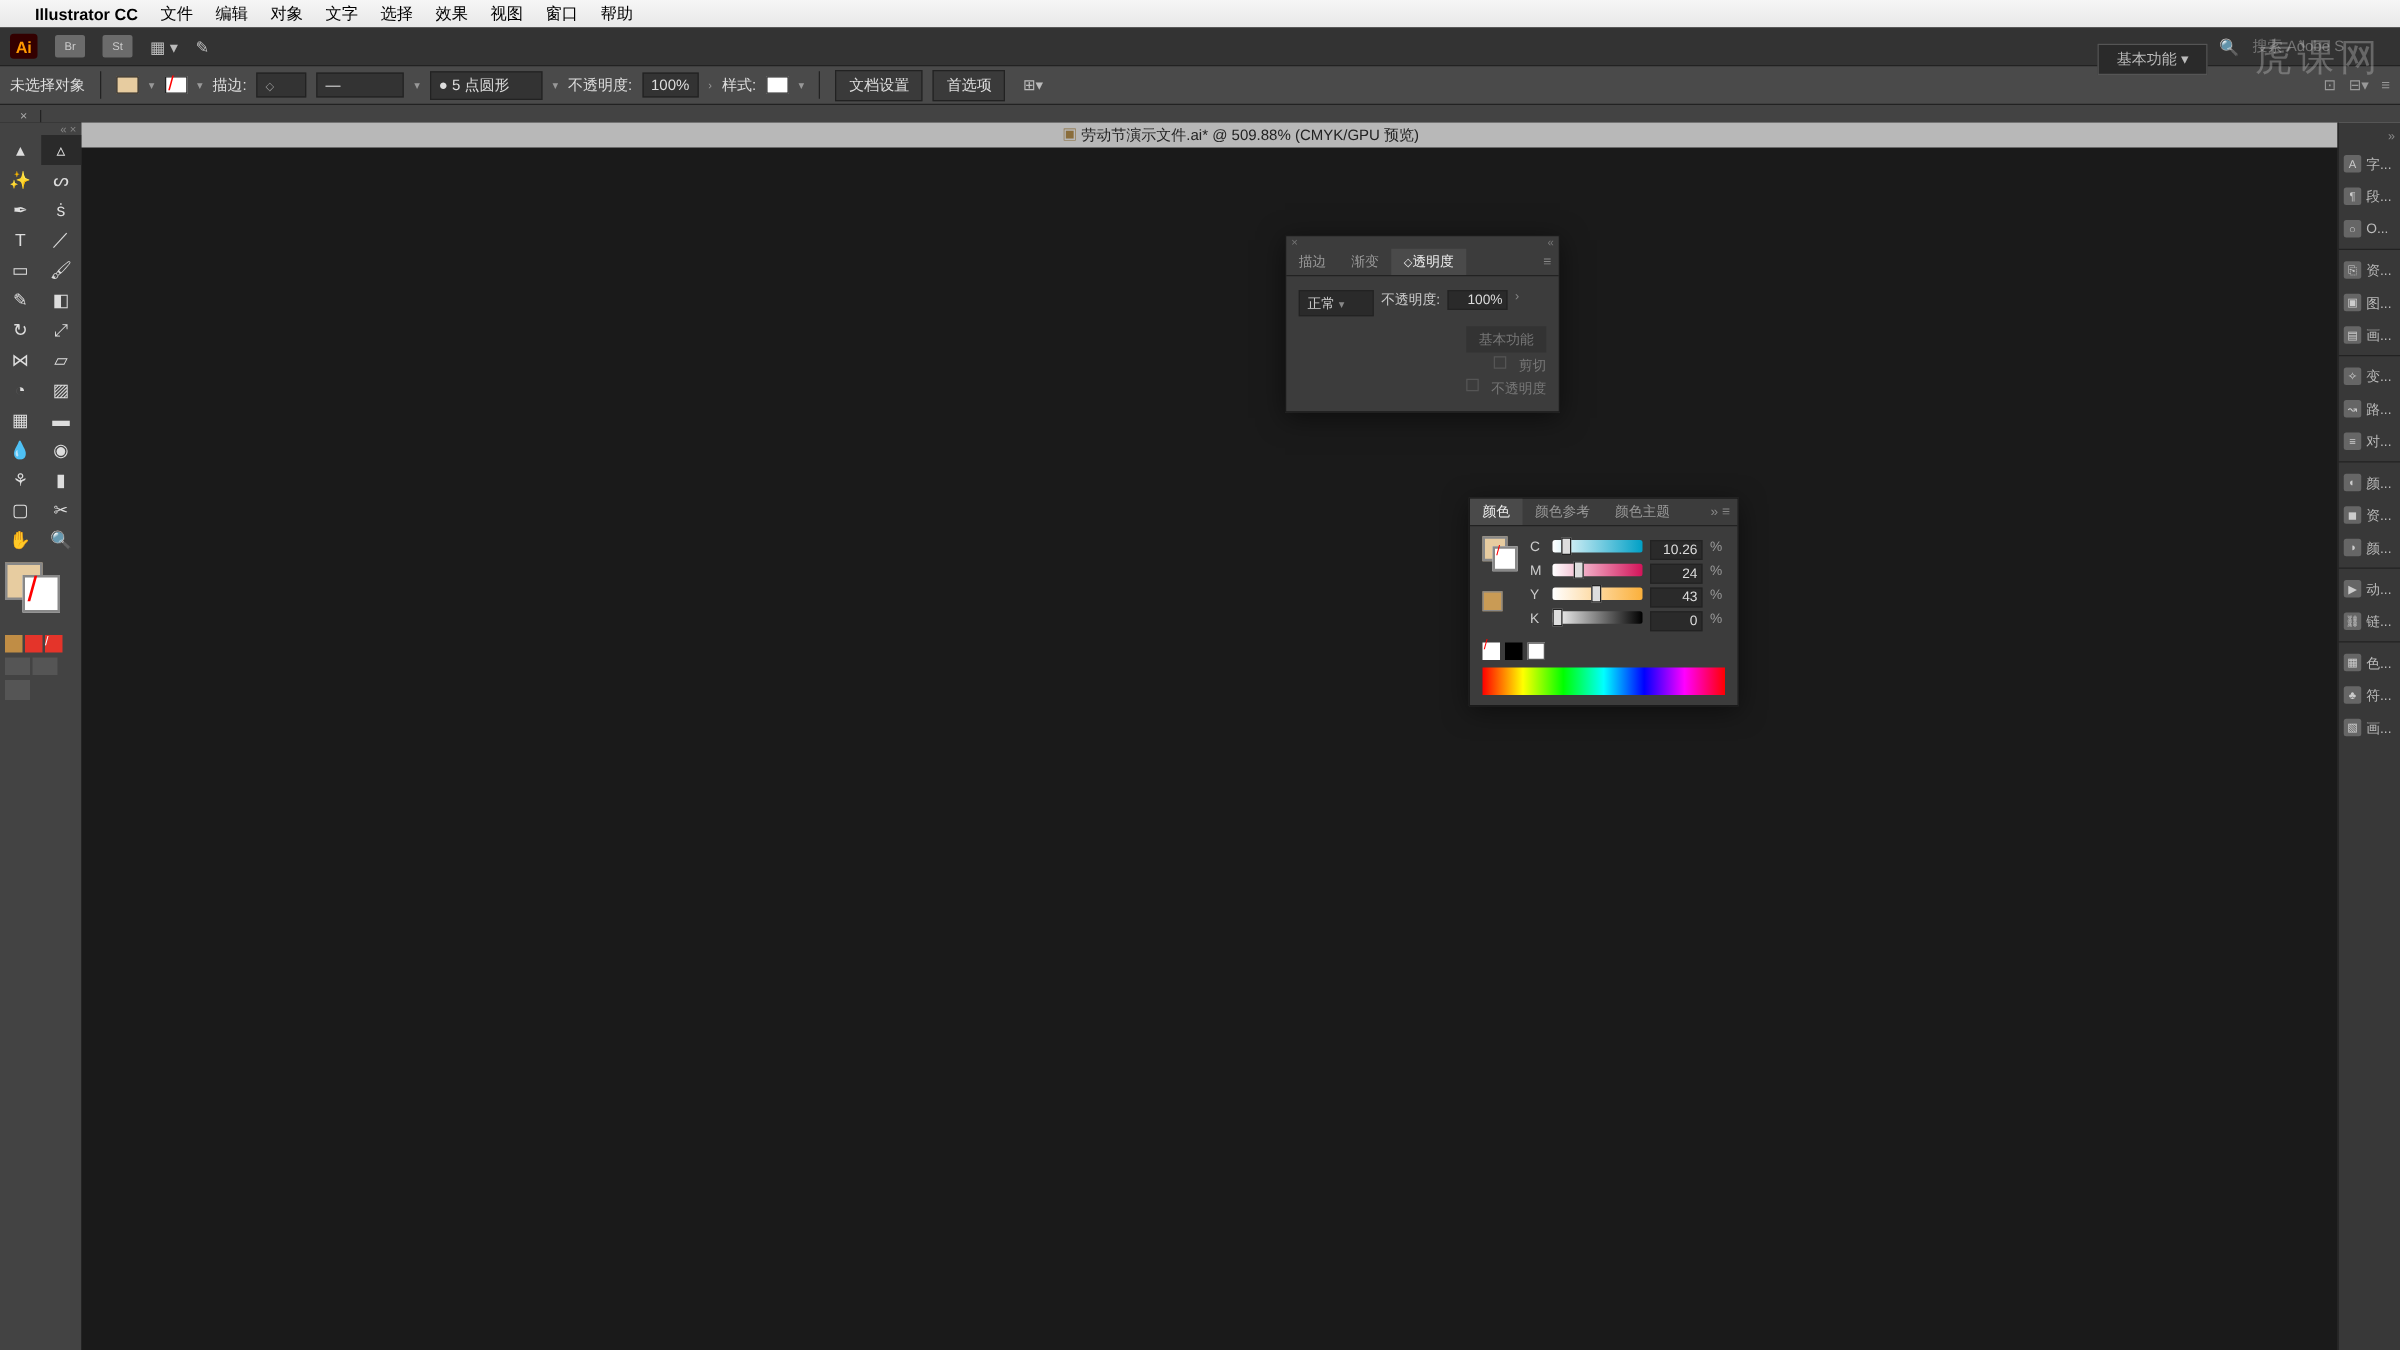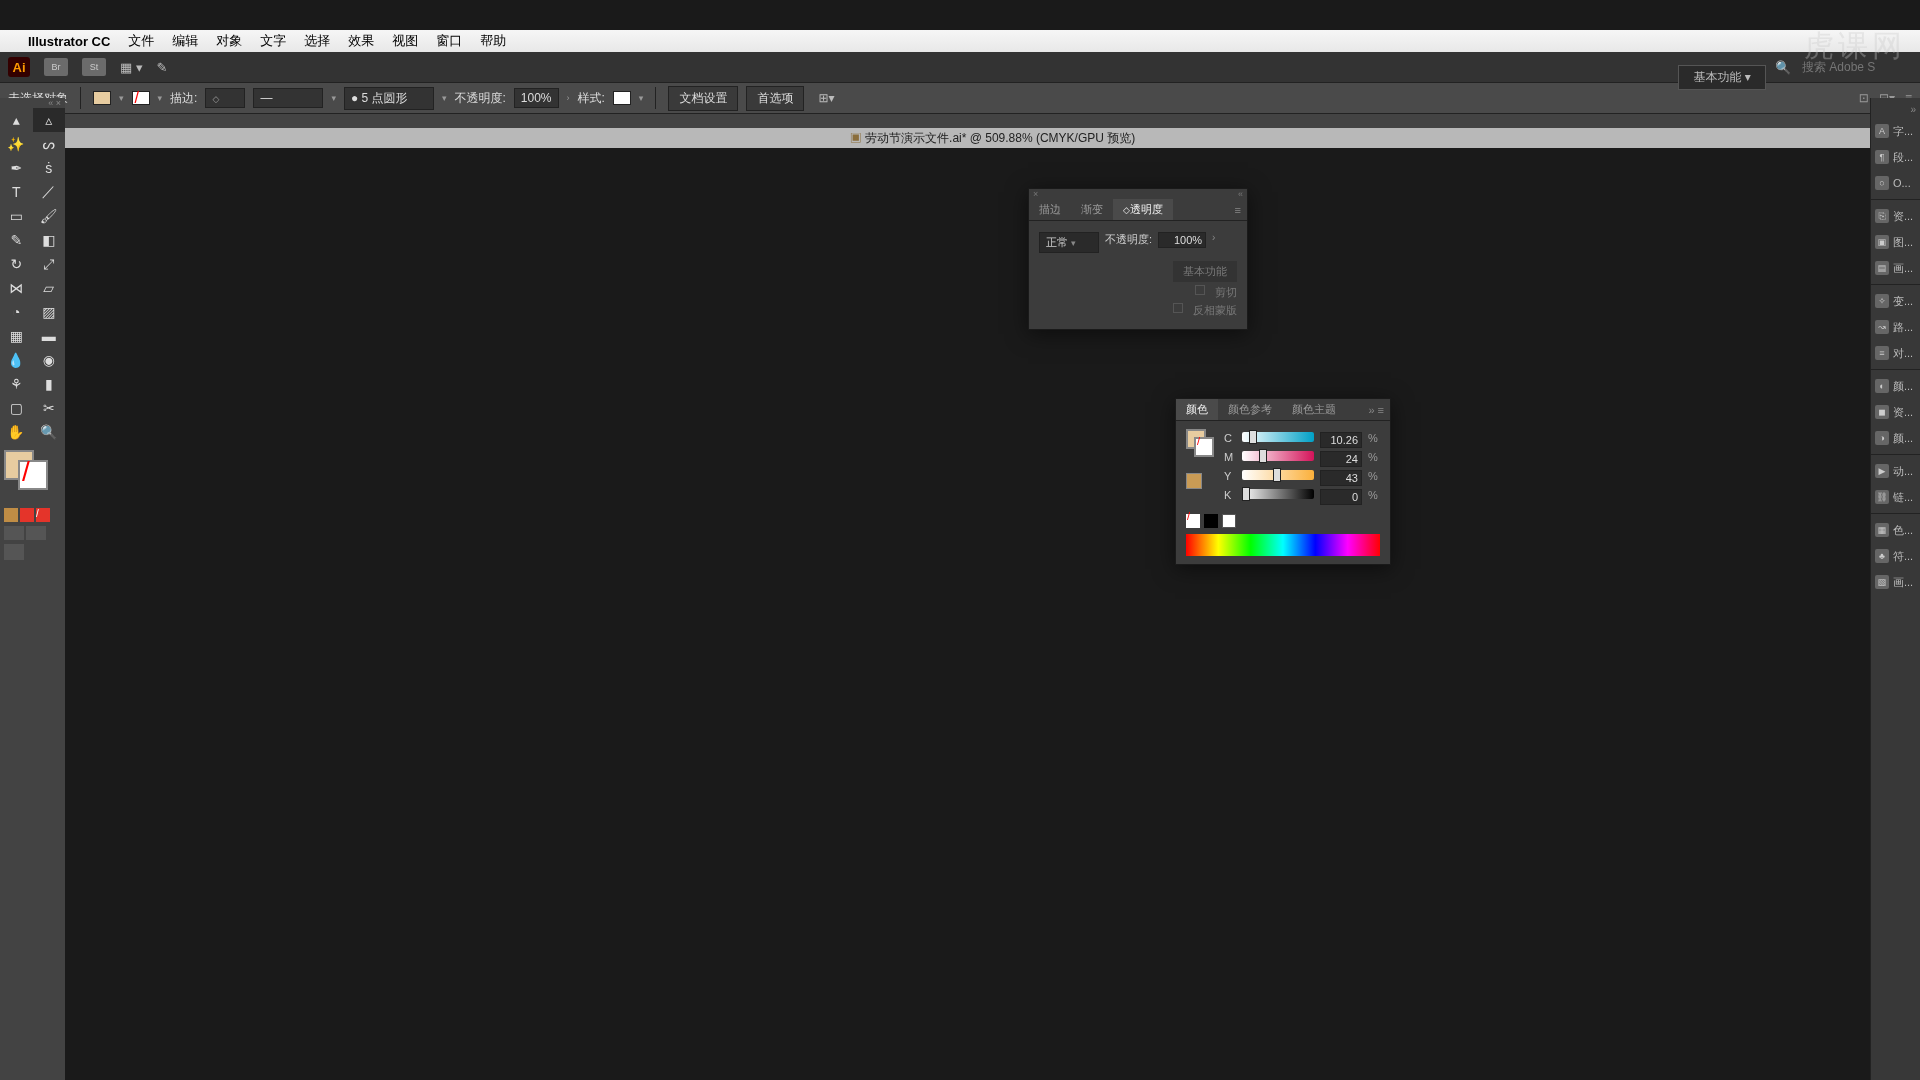--- a/index.html
+++ b/index.html
@@ -1,19 +1,19 @@
 <!DOCTYPE html>
 <html><head>
 <meta charset="utf-8">
 <style>
 * { margin: 0; padding: 0; box-sizing: border-box; font-family: "Helvetica Neue", Arial, sans-serif; }
 body { background: #1a1a1a; color: #ccc; width: 1920px; height: 1080px; overflow: hidden; position: relative; font-size: 13px; }
 
 
-.mac-menubar { height: 22px; background: linear-gradient(#f6f6f6,#e8e8e8); display: flex; align-items: center; padding: 0 10px; gap: 18px; color: #000; font-size: 13px; margin-top: 30px; }
+.mac-menubar { height: 22px; background: linear-gradient(#f6f6f6,#e8e8e8); display: flex; align-items: center; padding: 0 10px; gap: 18px; color: #000; font-size: 13px; }
 .mac-menubar .apple { font-size: 14px; }
 .mac-menubar span { cursor: default; }
 
 
 .app-bar { height: 30px; background: #333; display: flex; align-items: center; padding: 0 8px; gap: 14px; }
 .app-bar .ai-logo { width: 22px; height: 20px; background: #330000; color: #ff9a00; font-weight: bold; display: flex; align-items: center; justify-content: center; font-size: 13px; border-radius: 3px; }
 .app-bar .chip { width: 24px; height: 18px; background: #555; border-radius: 2px; }
 .app-bar .right { margin-left: auto; display: flex; align-items: center; gap: 10px; }
 .app-bar .dropdown { background: #2a2a2a; padding: 3px 14px; border: 1px solid #555; color: #bbb; font-size: 12px; margin-top: 20px; }
 .app-bar input.search { background: transparent; border: none; color: #888; font-size: 12px; width: 110px; }
@@ -340,21 +340,21 @@
     </div>
     <div class="row" style="margin-top:8px;justify-content:flex-end">
       <div style="background:#333;padding:3px 10px;color:#777">基本功能</div>
     </div>
     <div class="row" style="justify-content:flex-end;color:#777">
         <span style="border:1px solid #555;width:10px;height:10px;display:inline-block;margin-right:4px"></span>
         <span>剪切</span>
       </div>
     <div class="row" style="justify-content:flex-end;color:#777">
         <span style="border:1px solid #555;width:10px;height:10px;display:inline-block;margin-right:4px"></span>
-        <span>反相蒙版</span>
+        <span>不透明度</span>
       </div>
   </div>
 </div>
 
 <div class="panel" style="left:1175px;top:398px;width:216px">
   <div class="tabrow">
     <div class="tab act">颜色</div>
     <div class="tab">颜色参考</div>
     <div class="tab">颜色主题</div>
     <div class="mnu">» ≡</div>

